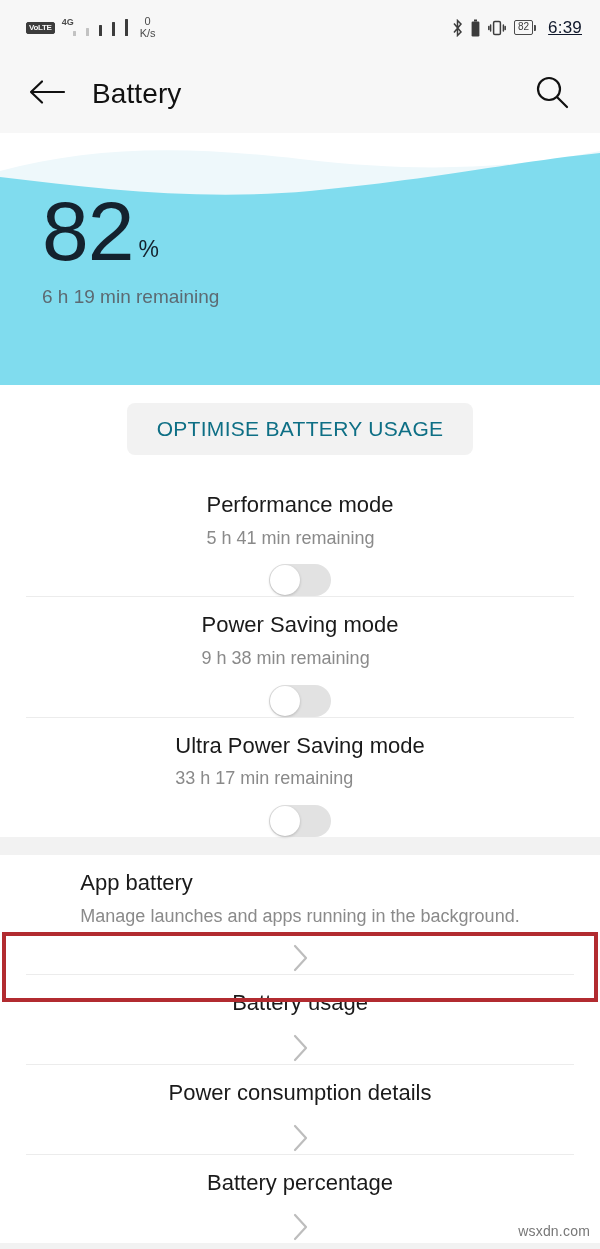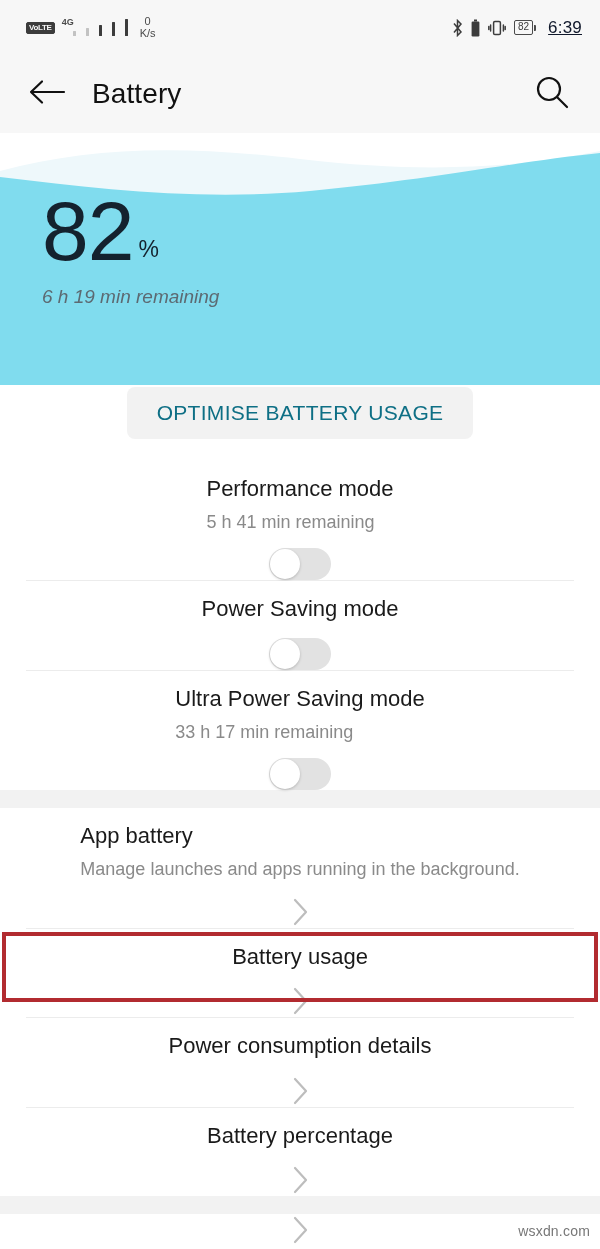--- a/index.html
+++ b/index.html
@@ -108,27 +108,26 @@
   .pct-sym{
     font-size:23px;
     color:#14222e;
     margin-left:5px;
     margin-bottom:3px;
   }
   .hero-sub{
     margin-top:20px;
     font-size:19px;
     color:#5c6a72;
-    font-style:italic;
   }
 
   
   .optimise-wrap{
     display:flex; justify-content:center;
-    padding:2px 0 22px;
+    padding:18px 0 22px;
     background:#fff;
   }
   .optimise-btn{
     background:#f2f2f2;
     color:#0e6f85;
     font-size:21px;
     letter-spacing:0.3px;
     padding:14px 30px;
     border:none;
     border-radius:8px;
@@ -281,20 +280,21 @@
     </div>
     <div class="toggle">
         <span class="knob"></span>
       </div>
   </div>
   <div class="divider"></div>
 
   <div class="row">
     <div class="row-texts">
       <div class="row-title">Power Saving mode</div>
+      <div class="row-sub">9 h 38 min remaining</div>
     </div>
     <div class="toggle">
         <span class="knob"></span>
       </div>
   </div>
   <div class="divider"></div>
 
   <div class="row">
     <div class="row-texts">
       <div class="row-title">Ultra Power Saving mode</div>

